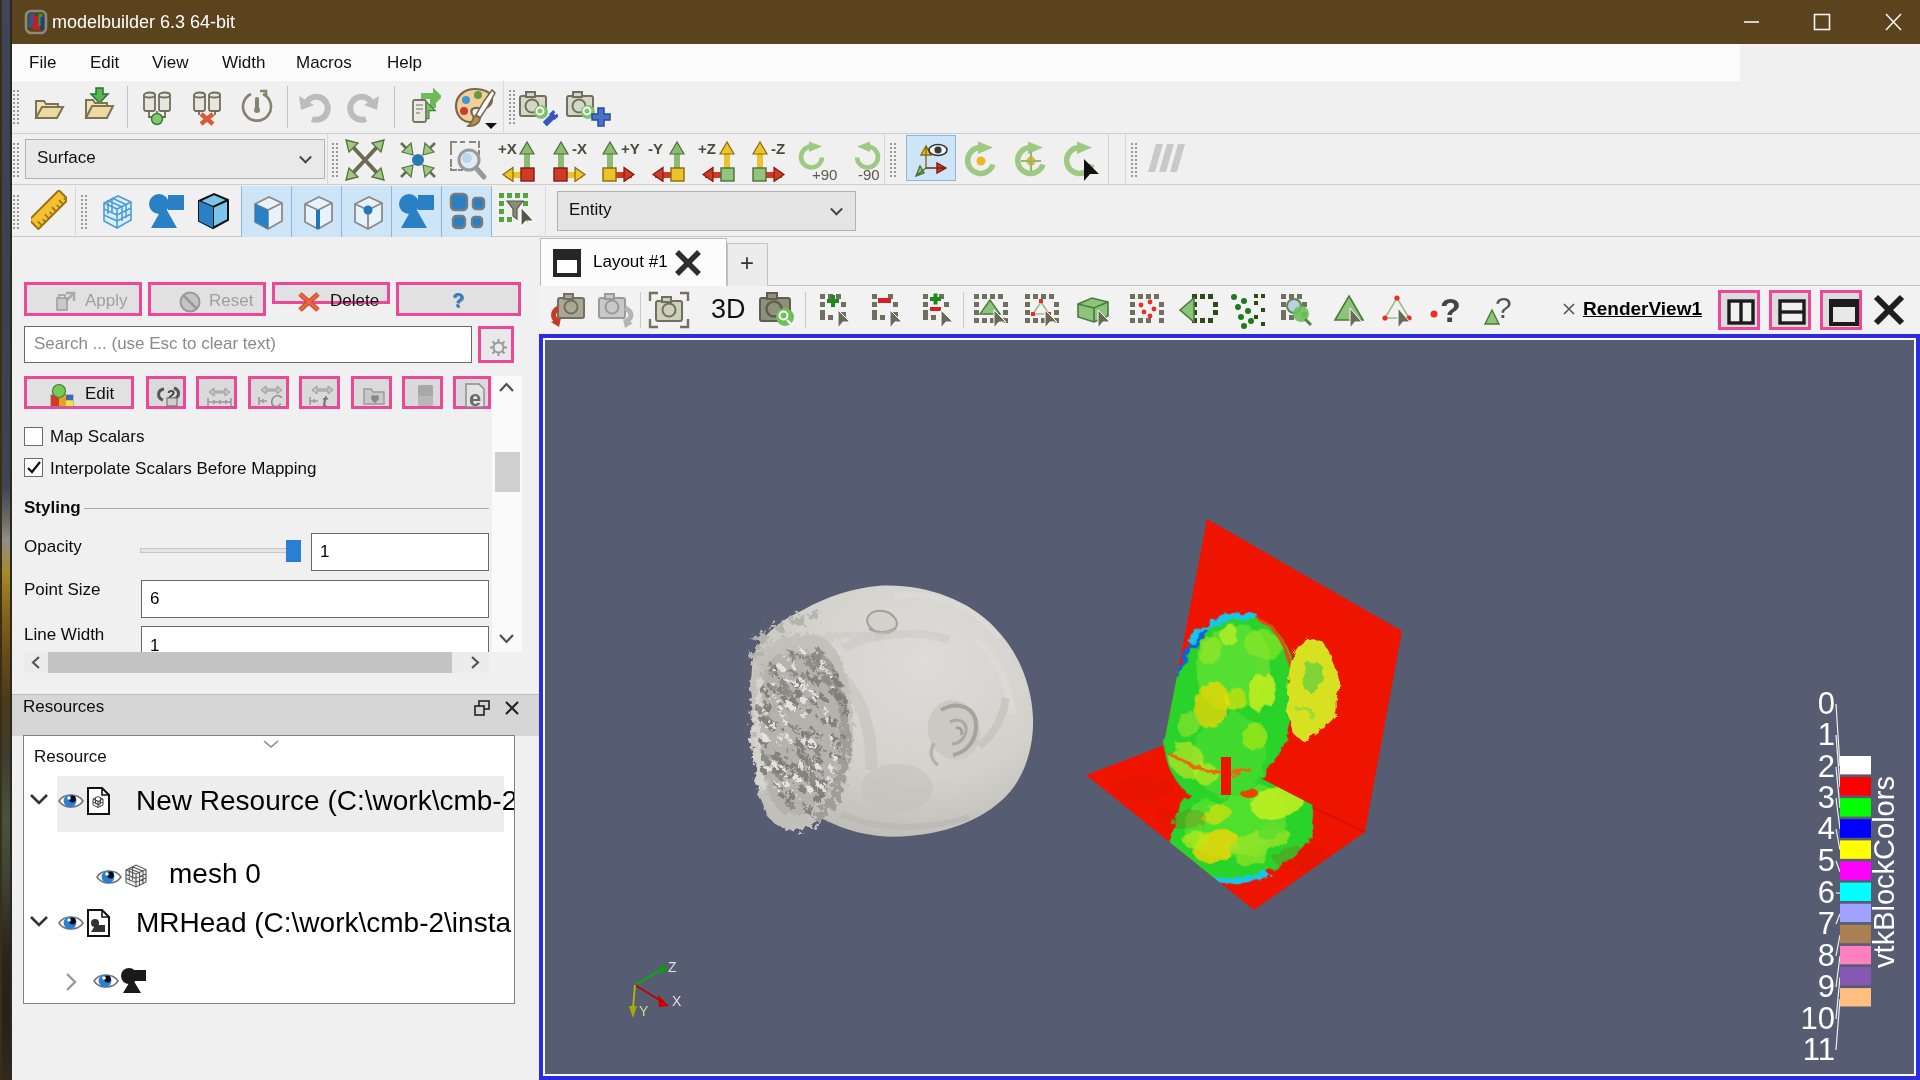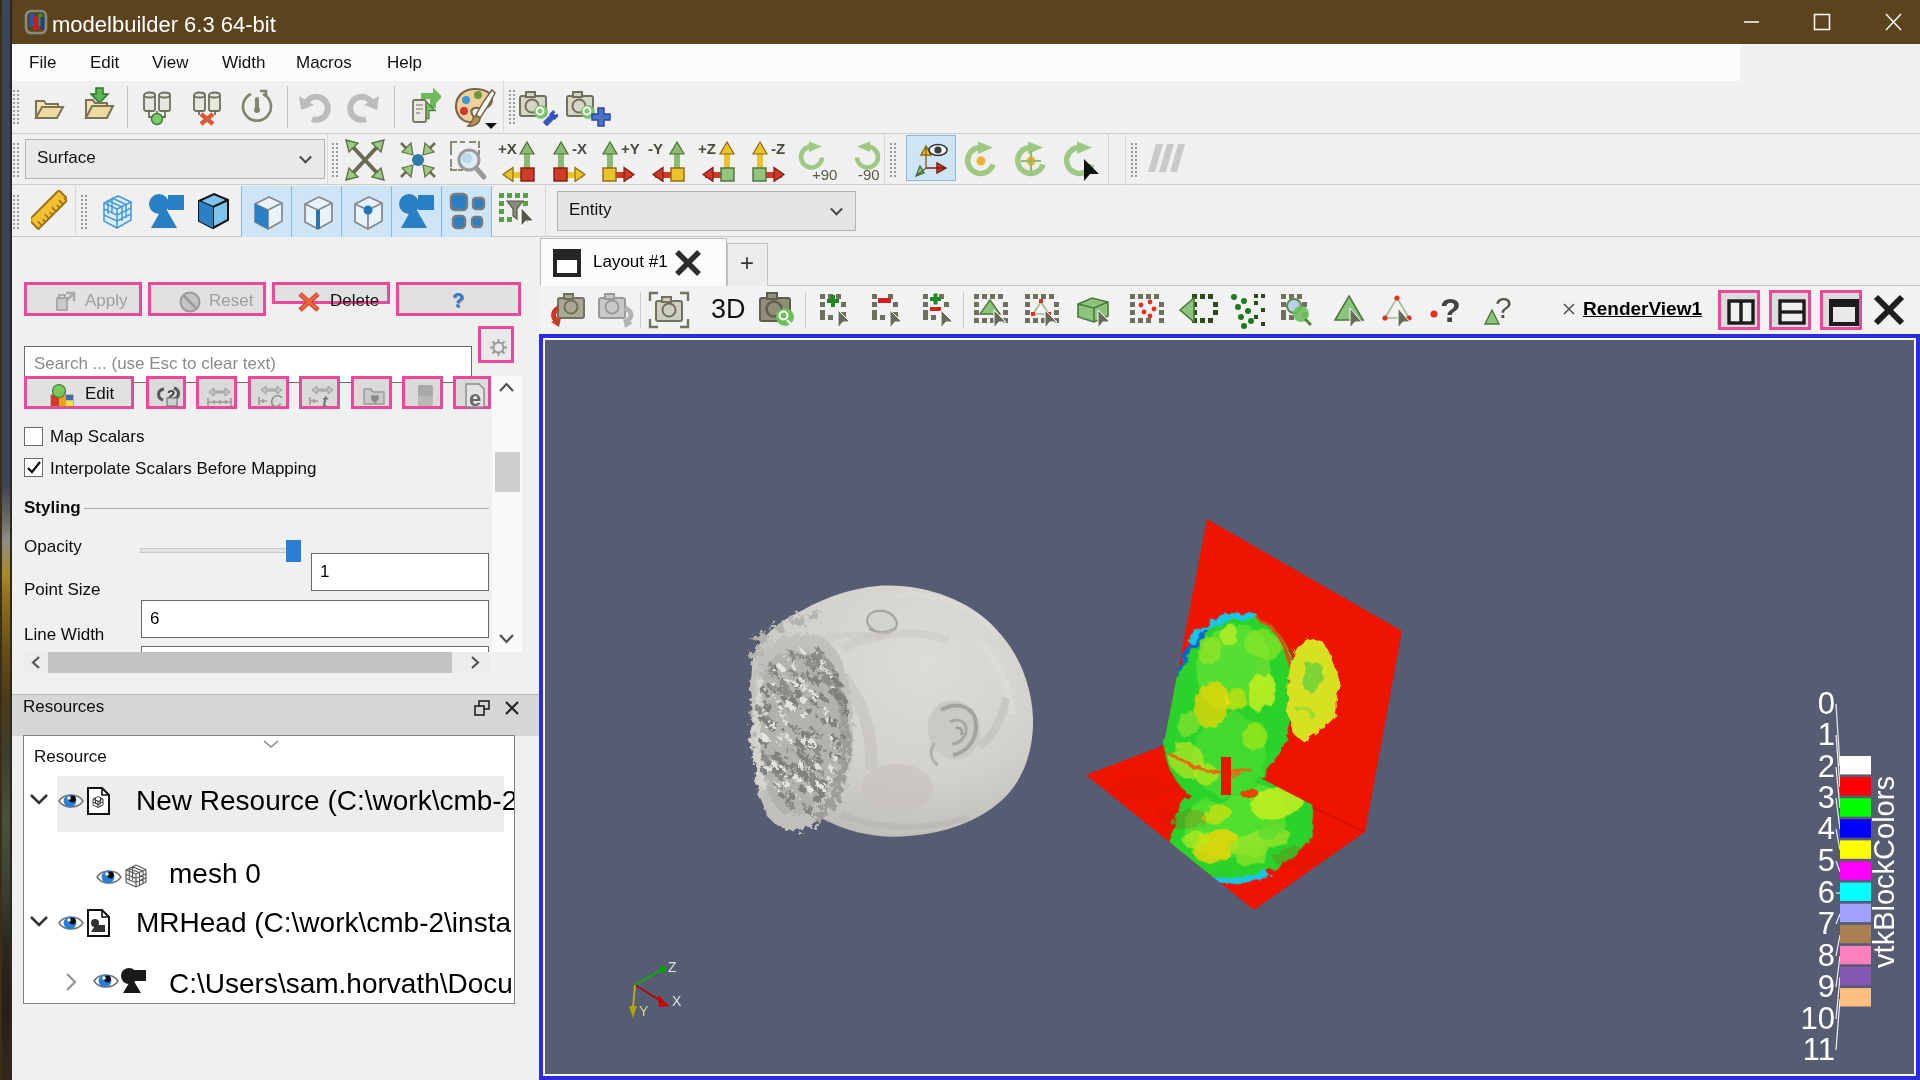--- a/index.html
+++ b/index.html
@@ -8,39 +8,39 @@
 .abs { position:absolute; }
 #page { position:relative; width:1920px; height:1080px; }
 
 #wall { left:0; top:0; width:12px; height:1080px;
   border-left:2px solid #3a2e18; border-right:2px solid #2c2820; width:12px;
   background:linear-gradient(180deg,#3f4659 0%,#3a4153 28%,#3d4455 45%,#6a6a64 48%,#8e8e8a 50%,#a88a28 53%,#8a6a1e 56%,#6a5018 60%,#4a3a1a 65%,#3c3e2e 70%,#4a523c 76%,#3c4032 82%,#2a261c 88%,#262018 94%,#332a1c 100%); }
 #win { left:0; top:0; width:1920px; height:1080px; background:#f0f0f0; }
 #wall { z-index:50; }
 
 #titlebar { left:0px; top:0; width:1920px; height:44px; background:#5a431d; }
-#titletext { left:52px; top:12px; color:#fff; font-size:22px; }
+#titletext { left:52px; top:12px; color:#fff; font-size:18px; }
 
 #menubar { left:0px; top:44px; width:1740px; height:37px; background:#fbfbfb; }
 .menu { position:absolute; top:9px; font-size:17px; color:#111; }
 
 .trow { left:0px; width:1920px; background:#f0f0f0; }
 #row1 { top:81px; height:53px; border-bottom:1px solid #cdcdcd; }
 #row2 { top:134px; height:51px; border-bottom:1px solid #cdcdcd; }
 #row3 { top:186px; height:51px; border-bottom:1px solid #c8c8c8; }
 .grip { position:absolute; width:7px; background-image:radial-gradient(circle,#9a9a9a 1px, transparent 1.3px); background-size:4px 4px; }
 .vsep { position:absolute; width:1px; background:#c3c3c3; }
 .combo { position:absolute; background:#e9e9e9; border:1px solid #b2b2b2; font-size:17px; color:#111; }
 .combo .cv { position:absolute; right:14px; top:50%; width:9px; height:9px; border-right:2px solid #444; border-bottom:2px solid #444; transform:translateY(-70%) rotate(45deg); }
 
 .dockhdr { left:12px; width:528px; height:27px; background:#d6d6d6; border-top:1px solid #bdbdbd; }
 .dockhdr .t { position:absolute; left:11px; top:4px; font-size:17px; color:#0d0d0d; }
 .btn { position:absolute; background:#e1e1e1; border:3px solid #ec4899; font-size:17px; color:#101010; }
 .btn.dis { color:#9f9f9f; }
-.ebox { position:absolute; background:#fff; border:1px solid #696969; font-size:17px; color:#000;margin-top:20px; }
+.ebox { position:absolute; background:#fff; border:1px solid #696969; font-size:17px; color:#000; }
 .lbl { position:absolute; font-size:17px; color:#0c0c0c; }
 .cb { position:absolute; width:19px; height:19px; background:#fff; border:1px solid #6b6b6b; }
 
 #restree { left:23px; top:735px; width:492px; height:269px; background:#fff; border:1px solid #828282; overflow:hidden; }
 .treetext { position:absolute; font-size:28px; color:#000; white-space:nowrap; }
 
 #tabarea { left:540px; top:237px; width:1380px; height:49px; background:#f0f0f0; border-bottom:1px solid #c6c6c6; }
 #tab1 { position:absolute; left:0px; top:1px; width:187px; height:48px; background:#fcfcfc; border:1px solid #bababa; border-bottom:none; }
 #tabplus { position:absolute; left:187px; top:6px; width:41px; height:43px; background:#ececec; border:1px solid #c2c2c2; border-bottom:none; }
 #rtools { left:540px; top:286px; width:1380px; height:48px; background:#f2f2f2; }
@@ -580,21 +580,20 @@
         <path d="M1 11 C 6 3 20 3 25 11 C 20 19 6 19 1 11 Z" fill="#fff" stroke="#777" stroke-width="1.6"></path>
         <circle cx="12" cy="11" r="6.4" fill="#2a7fd4"></circle>
           <circle cx="14.5" cy="9" r="3.4" fill="#0a0a1a"></circle>
           <circle cx="11" cy="8" r="1.8" fill="#fff"></circle>
       </svg>
       <svg class="ic" style="left:95px;top:230px" width="28" height="28" viewBox="0 0 28 28">
         <circle cx="10" cy="10" r="8" fill="#1a1a1a"></circle>
         <rect x="15" y="4" width="12" height="11" fill="#1a1a1a"></rect>
         <path d="M13 12 L22 27 L4 27 Z" fill="#1a1a1a"></path>
       </svg>
-      <span class="treetext" style="left:145px;top:232px">C:\Users\sam.horvath\Docu</span>
     </div>
 
     <div id="tabarea" class="abs">
       <div id="tab1">
         <svg class="ic" style="left:12px;top:10px" width="28" height="28" viewBox="0 0 28 28">
           <rect x="2" y="2" width="24" height="24" fill="#fff" stroke="#262626" stroke-width="4"></rect>
           <rect x="2" y="2" width="24" height="9" fill="#262626"></rect>
         </svg>
         <span style="position:absolute;left:52px;top:13px;font-size:17px;color:#000">Layout #1</span>
         <svg class="ic" style="left:132px;top:10px" width="30" height="28" viewBox="0 0 30 28">

